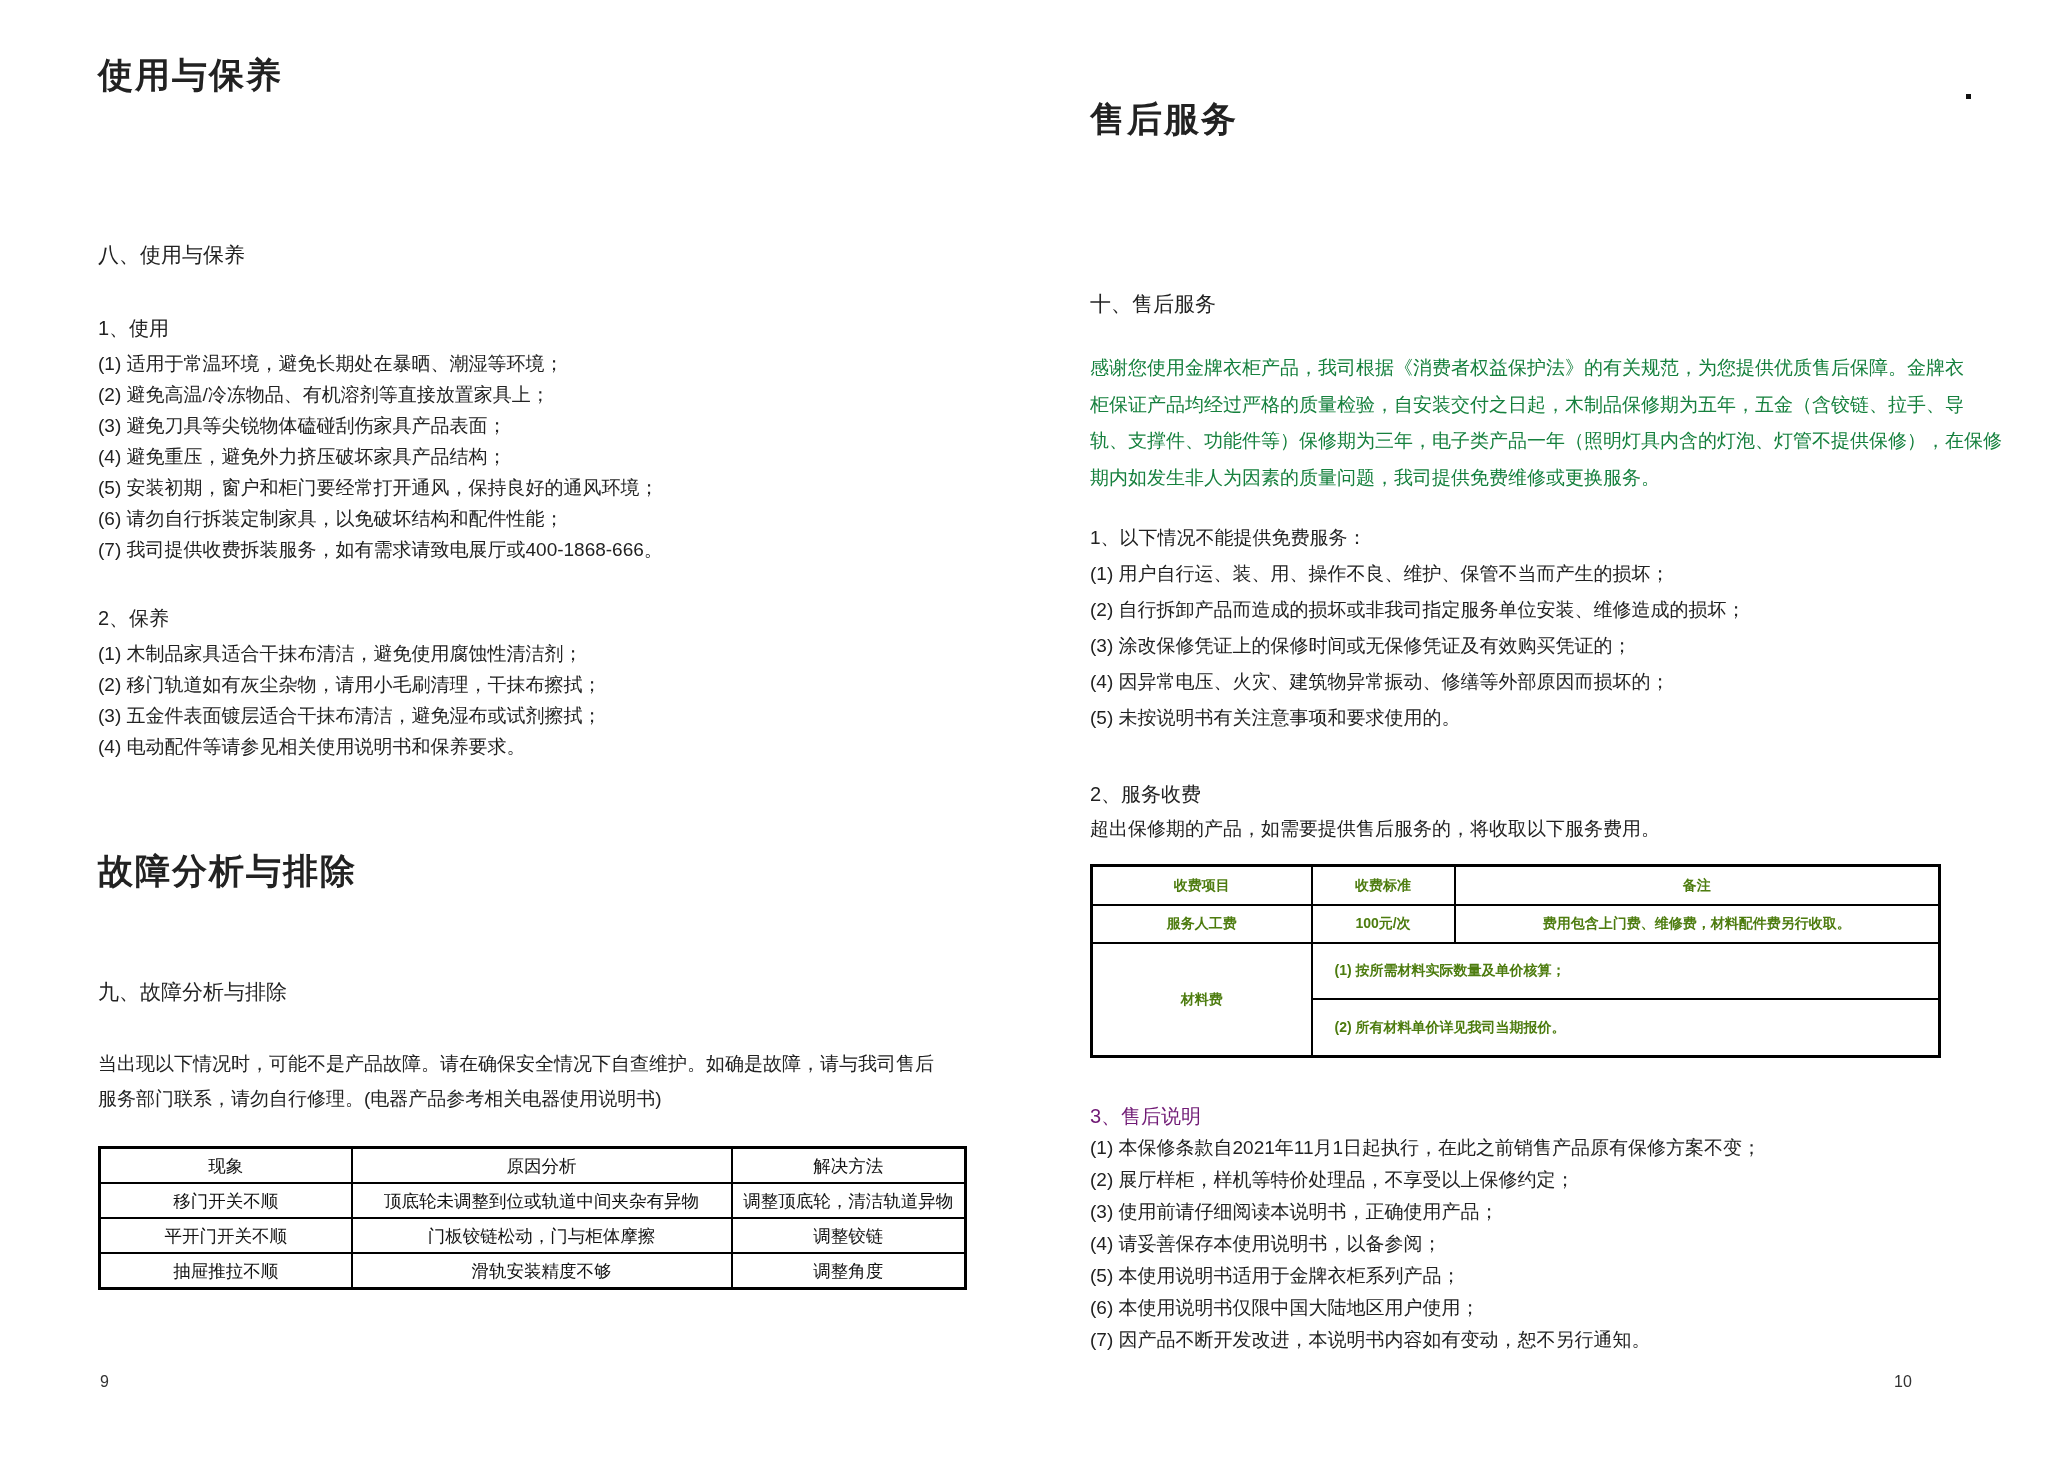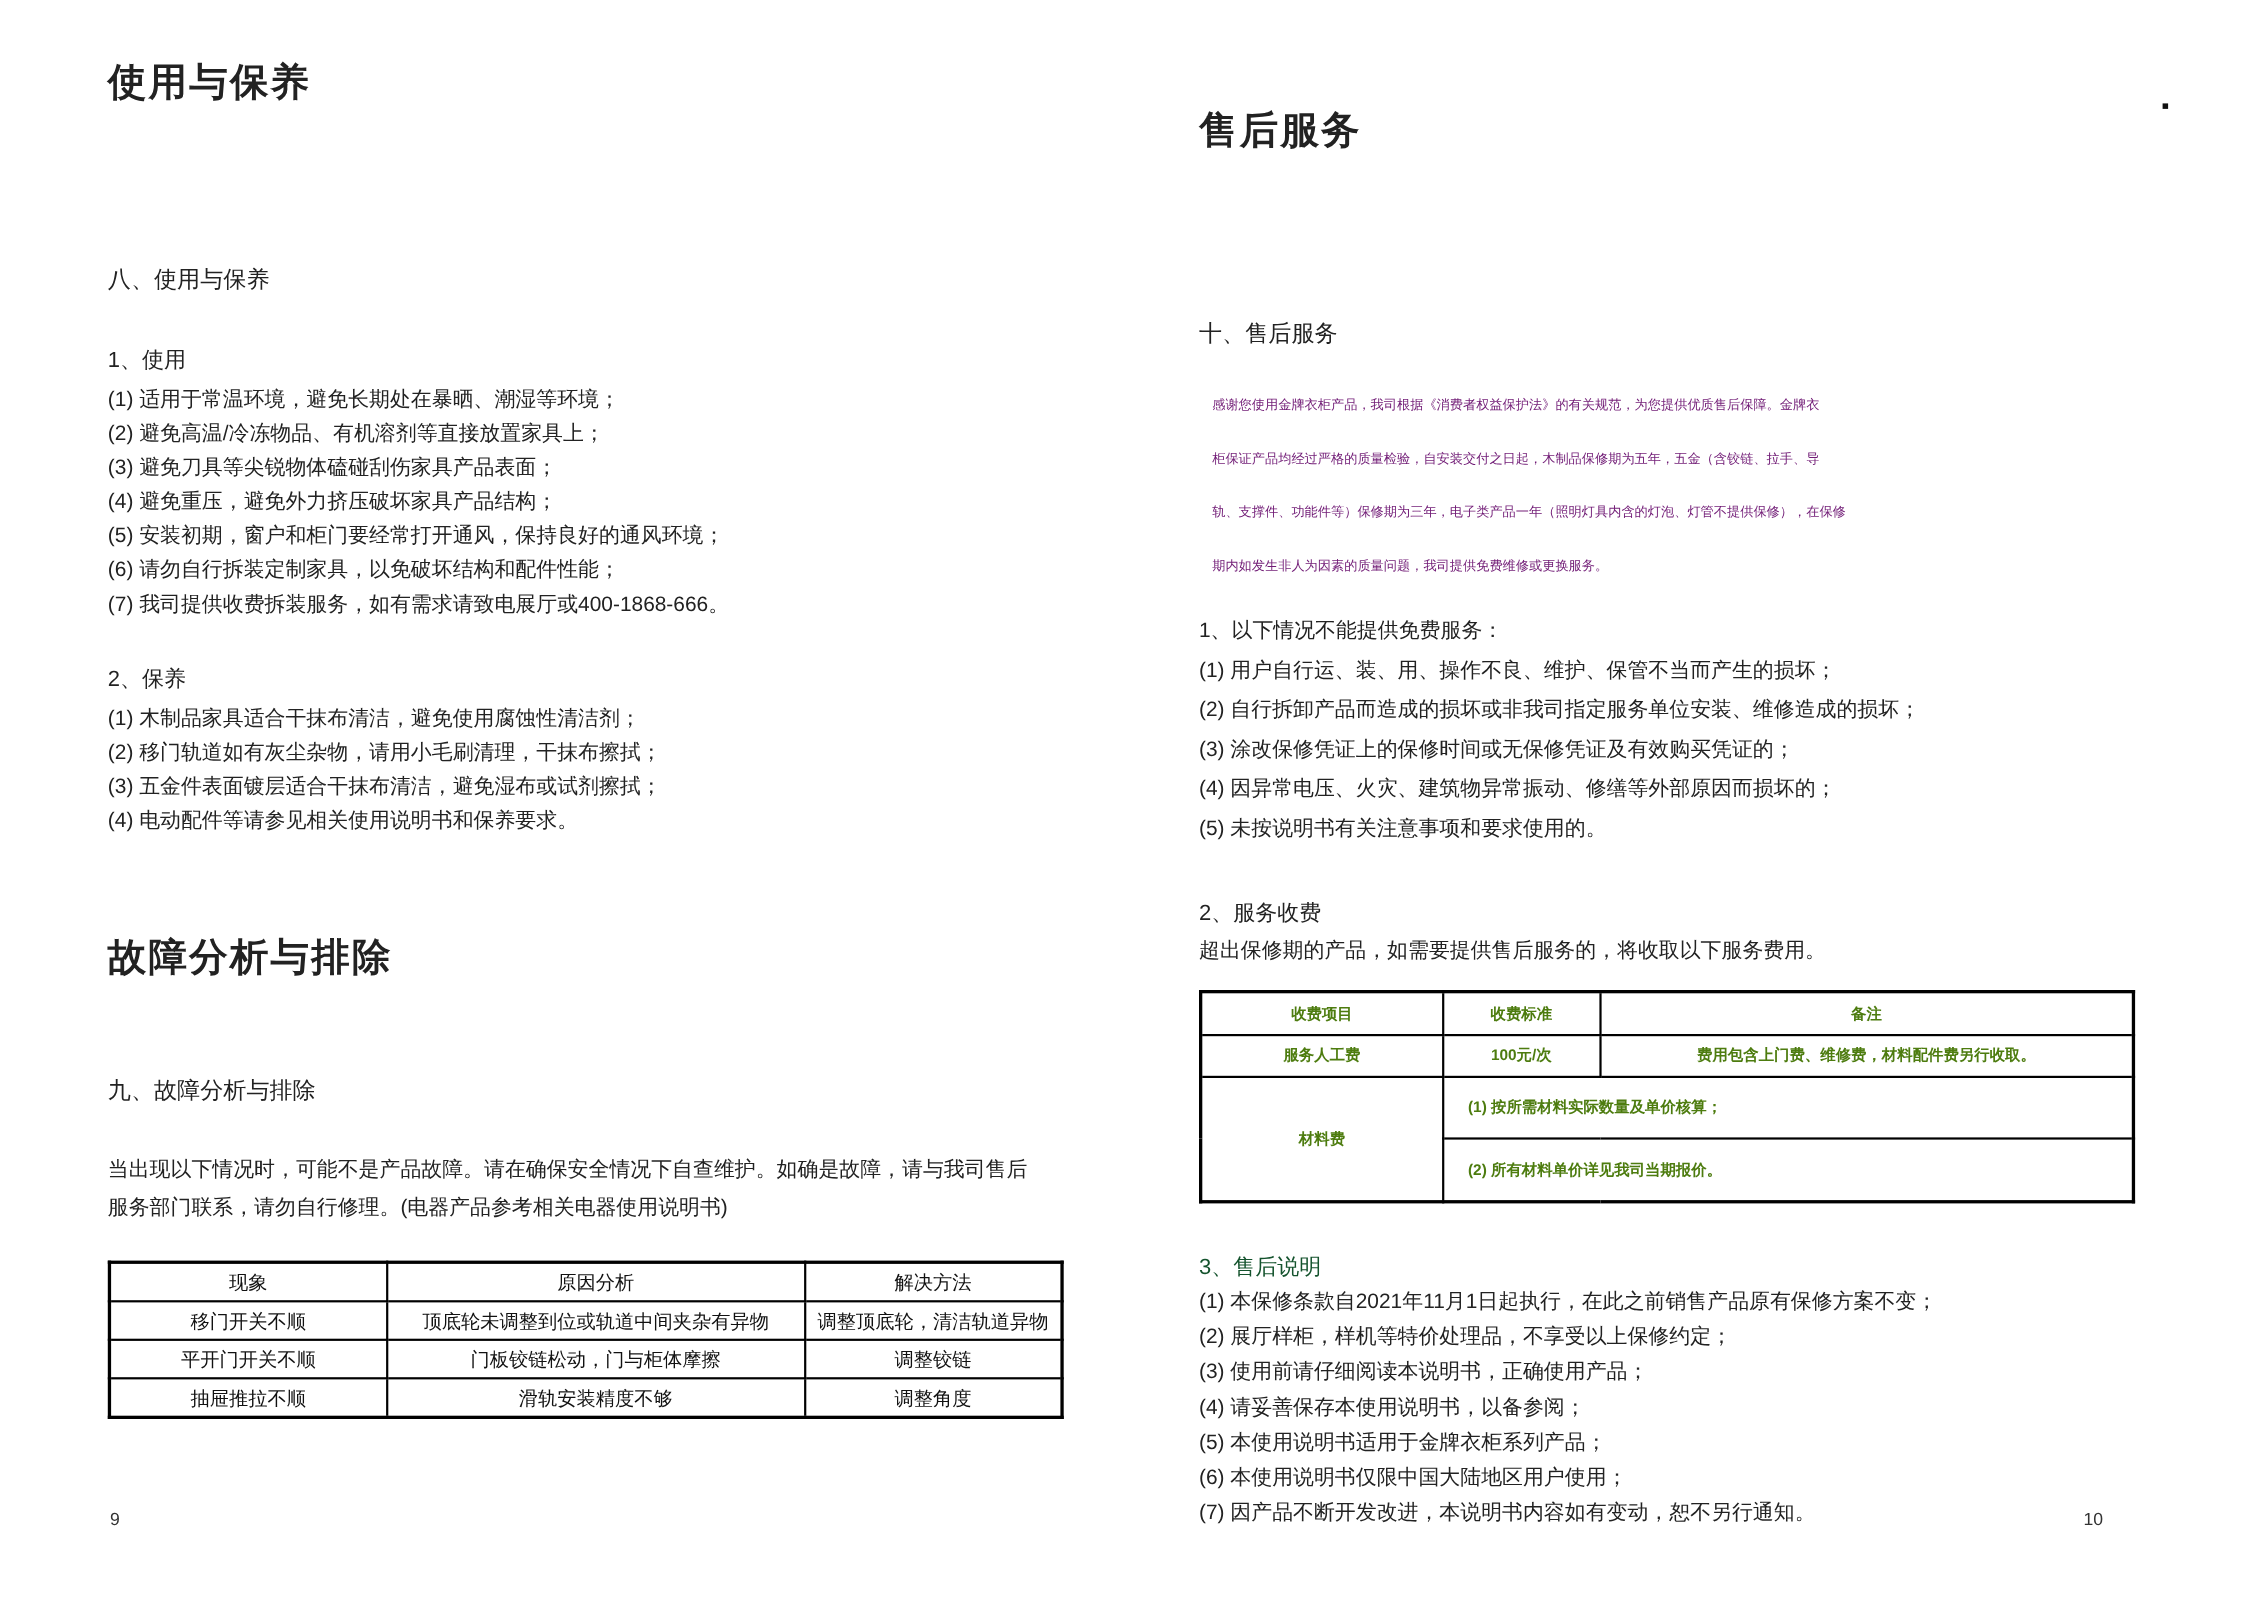--- a/index.html
+++ b/index.html
@@ -45,41 +45,41 @@
   table { border-collapse: collapse; table-layout: fixed; }
   .fault-table { width: 866px; margin-top: 30px; border: 3px solid #000; }
   .fault-table th, .fault-table td {
     border: 2px solid #000; text-align: center; vertical-align: middle;
     font-size: 17.5px; font-weight: 400; height: 33px; padding: 0 4px;
     white-space: nowrap; overflow: hidden; color: #111;
   }
 
   
   .r-intro { margin: 32px 0 0 0; }
-  .r-intro p { margin: 12px; font-size: 12px; line-height: 36.5px; white-space: nowrap; color: #701a75; }
+  .r-intro p { margin: 0; font-size: 19px; line-height: 36.5px; white-space: nowrap; color: #15803d; }
 
   .r-items { margin: 24px 0 0 0; }
   .r-items p { margin: 0; font-size: 19px; line-height: 36px; white-space: nowrap; color: #222; }
 
   .fee-heading { margin: 42px 0 0 0; font-size: 20px; line-height: 32px; font-weight: 400; color: #222; }
   .fee-intro { margin: 2px 0 0 0; font-size: 19px; line-height: 34px; white-space: nowrap; color: #222; }
 
   .fee-table { width: 848px; margin-top: 18px; border: 3px solid #000; }
   .fee-table th, .fee-table td {
     border: 2px solid #000; text-align: center; vertical-align: middle;
     font-size: 14px; font-weight: 700; padding: 0 4px;
     white-space: nowrap; overflow: hidden; color: #4d7c0f;
   }
   .fee-table .h-row th { height: 37px; }
   .fee-table .labor-row td { height: 36px; }
   .fee-table .mat-line { text-align: left; padding-left: 22px; margin-left: 36px; }
   .fee-table .mat1 td { height: 54px; }
   .fee-table .mat2 td { height: 55px; }
 
-  .notes-heading { margin: 42px 0 0 0; font-size: 20px; line-height: 32px; font-weight: 400; color: #14532d; }
+  .notes-heading { margin: 42px 0 0 0; font-size: 20px; line-height: 32px; font-weight: 400; color: #701a75; }
   .notes-items { margin: 0; }
   .notes-items p { margin: 0; font-size: 19px; line-height: 32px; white-space: nowrap; color: #222; }
 
   .page-num {
     position: absolute; top: 1372px; font-size: 16px; color: #333; line-height: 20px;
   }
   .page-num-left { left: 100px; }
   .page-num-right { left: 870px; }
 
   .stray-dot {

